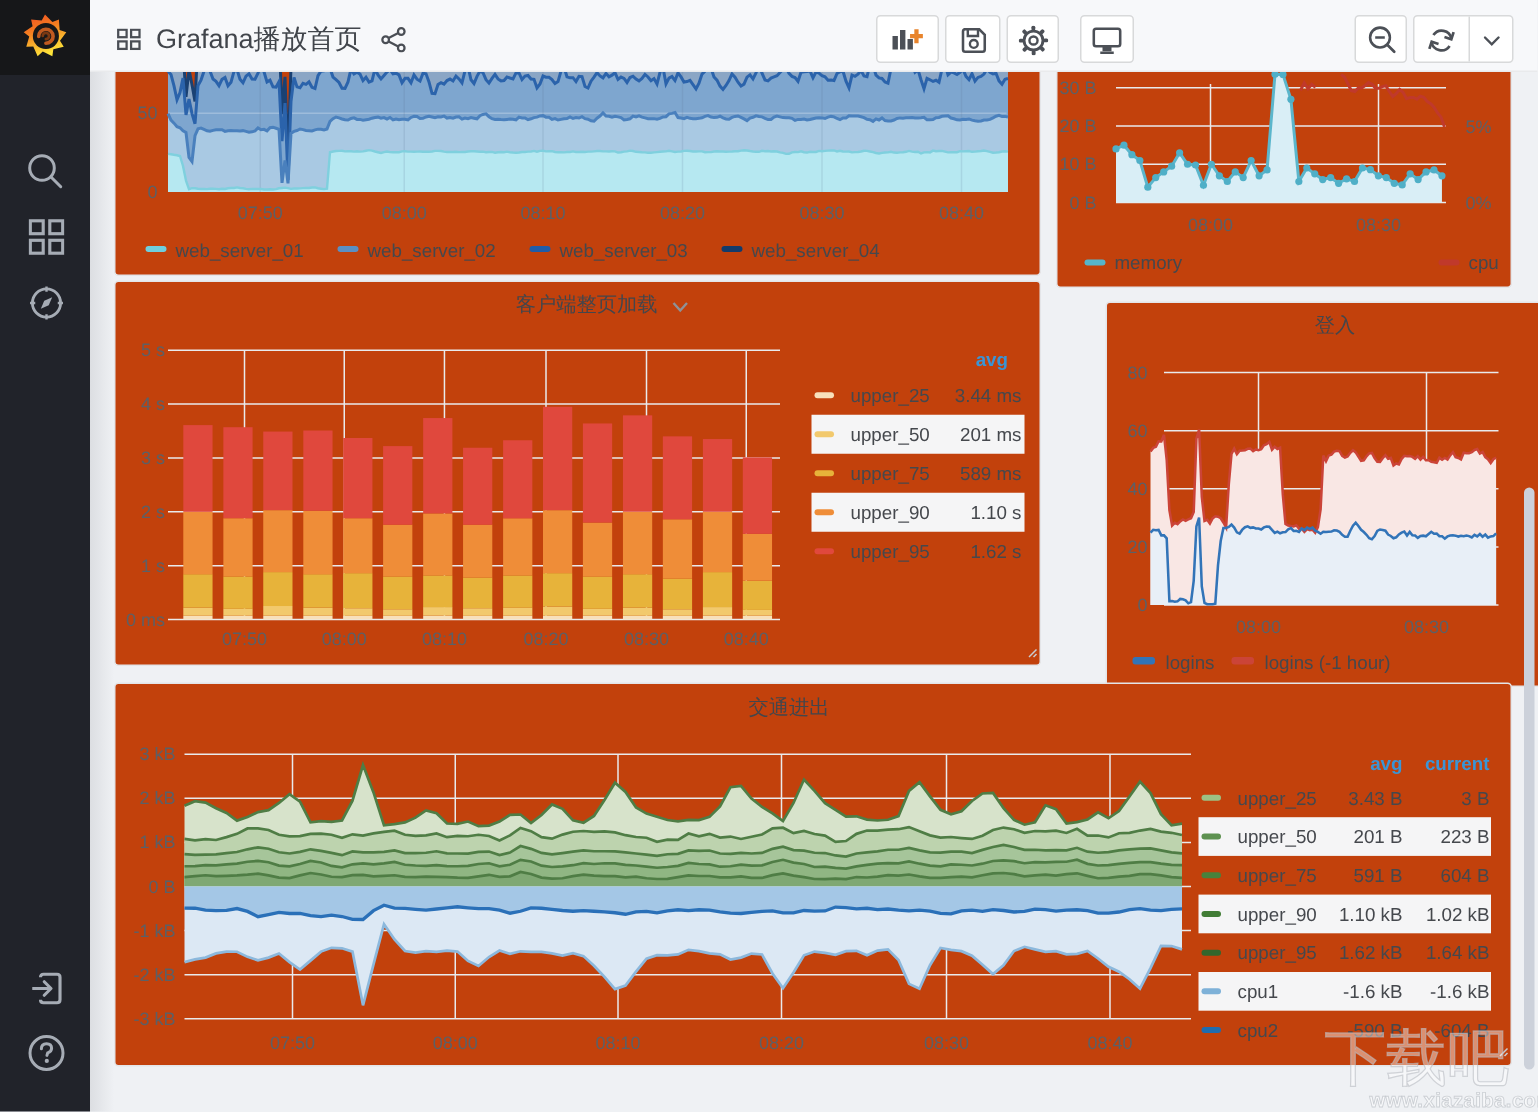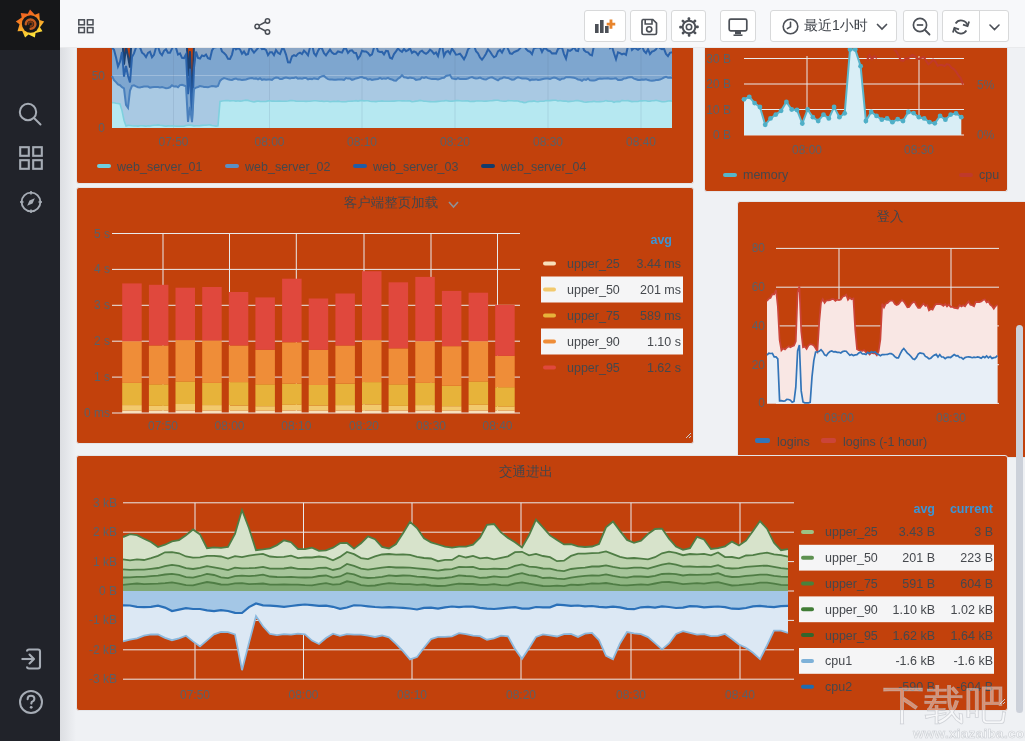--- a/index.html
+++ b/index.html
@@ -357,20 +357,21 @@
 <rect x="0.8" y="8.6" width="5.6" height="5.0" fill="none" stroke="#4a4e55" stroke-width="1.5"></rect>
 <rect x="9.4" y="8.6" width="5.6" height="5.0" fill="none" stroke="#4a4e55" stroke-width="1.5"></rect>
     </svg>
 <svg width="17" height="17" viewBox="0 0 17 17" style="position:absolute;left:194px;top:18px">
 <circle cx="3.1" cy="8.5" r="2.2" fill="none" stroke="#4a4e55" stroke-width="1.5"></circle>
 <circle cx="13.5" cy="3" r="2.2" fill="none" stroke="#4a4e55" stroke-width="1.5"></circle>
 <circle cx="13.5" cy="14" r="2.2" fill="none" stroke="#4a4e55" stroke-width="1.5"></circle>
 <line x1="5.1" y1="7.4" x2="11.5" y2="4" stroke="#4a4e55" stroke-width="1.5"></line>
 <line x1="5.1" y1="9.6" x2="11.5" y2="13" stroke="#4a4e55" stroke-width="1.5"></line>
     </svg>
+<span style="position:absolute;left:44px;top:14px;font-size:18px;font-weight:500;color:#41454b">Grafana播放首页</span>
 <div style="position:absolute;left:524px;top:10px;width:42px;height:32px;background:#fff;border:1px solid #d8d9da;border-radius:3px;box-sizing:border-box">
       <svg width="24" height="20" viewBox="0 0 24 20" style="position:absolute;left:9px;top:6px">
 <rect x="1" y="7" width="3.6" height="9" fill="#4c5057"></rect>
         <rect x="6" y="3" width="3.6" height="13" fill="#4c5057"></rect>
         <rect x="11" y="9" width="3.6" height="7" fill="#4c5057"></rect>
 <path d="M19,1 L22,1 L22,4.4 L25,4.4 L25,7.4 L22,7.4 L22,10.8 L19,10.8 L19,7.4 L16,7.4 L16,4.4 L19,4.4 Z" fill="#e8842c" transform="translate(-2.5,1.5) scale(0.95)"></path>
       </svg>
     </div>
 <div style="position:absolute;left:570px;top:10px;width:37px;height:32px;background:#fff;border:1px solid #d8d9da;border-radius:3px;box-sizing:border-box">
       <svg width="18" height="18" viewBox="0 0 18 18" style="position:absolute;left:9px;top:7px">
@@ -391,30 +392,20 @@
         <rect x="-1.4" y="-9.8" width="2.6" height="3.2" rx="1.0" fill="#4c5057" transform="rotate(315)"></rect>
         <circle cx="0" cy="0" r="6.3" fill="none" stroke="#4c5057" stroke-width="1.9"></circle>
         <circle cx="0" cy="0" r="2.7" fill="none" stroke="#4c5057" stroke-width="1.6"></circle>
       </svg>
     </div>
 <div style="position:absolute;left:660px;top:10px;width:36px;height:32px;background:#fff;border:1px solid #d8d9da;border-radius:3px;box-sizing:border-box">
       <svg width="20" height="19" viewBox="0 0 20 19" style="position:absolute;left:7px;top:7px">
 <rect x="1.2" y="1.2" width="17.6" height="11.6" rx="1.5" fill="none" stroke="#4c5057" stroke-width="1.7"></rect>
 <rect x="7" y="13" width="6" height="3.2" fill="#4c5057"></rect>
 <line x1="5.5" y1="17.2" x2="14.5" y2="17.2" stroke="#4c5057" stroke-width="1.6"></line>
-      </svg>
-    </div>
-<div style="position:absolute;left:710px;top:10px;width:127px;height:32px;background:#fff;border:1px solid #d8d9da;border-radius:3px;box-sizing:border-box">
-      <svg width="17" height="17" viewBox="0 0 17 17" style="position:absolute;left:11px;top:7px">
-<circle cx="8.5" cy="8.5" r="7.3" fill="none" stroke="#4c5057" stroke-width="1.6"></circle>
-<path d="M8.5,4.2 L8.5,8.8 L5.4,10.6" fill="none" stroke="#4c5057" stroke-width="1.6" stroke-linecap="round"></path>
-      </svg>
-<span style="position:absolute;left:33px;top:6px;font-size:14px;color:#3f434a">最近1小时</span>
-<svg width="12" height="8" viewBox="0 0 12 8" style="position:absolute;left:105px;top:12px">
-<path d="M1.5,1.5 L6,6 L10.5,1.5" fill="none" stroke="#4c5057" stroke-width="1.7" stroke-linecap="round"></path>
       </svg>
     </div>
 <div style="position:absolute;left:843px;top:10px;width:35px;height:32px;background:#fff;border:1px solid #d8d9da;border-radius:3px;box-sizing:border-box">
       <svg width="19" height="19" viewBox="0 0 19 19" style="position:absolute;left:8px;top:6px">
 <circle cx="8" cy="8" r="6.6" fill="none" stroke="#4c5057" stroke-width="1.7"></circle>
 <line x1="4.8" y1="8" x2="11.2" y2="8" stroke="#4c5057" stroke-width="1.7"></line>
 <line x1="13" y1="13" x2="17.5" y2="17.5" stroke="#4c5057" stroke-width="1.8" stroke-linecap="round"></line>
       </svg>
     </div>
 <div style="position:absolute;left:882px;top:10px;width:67px;height:32px;background:#fff;border:1px solid #d8d9da;border-radius:3px;box-sizing:border-box">

